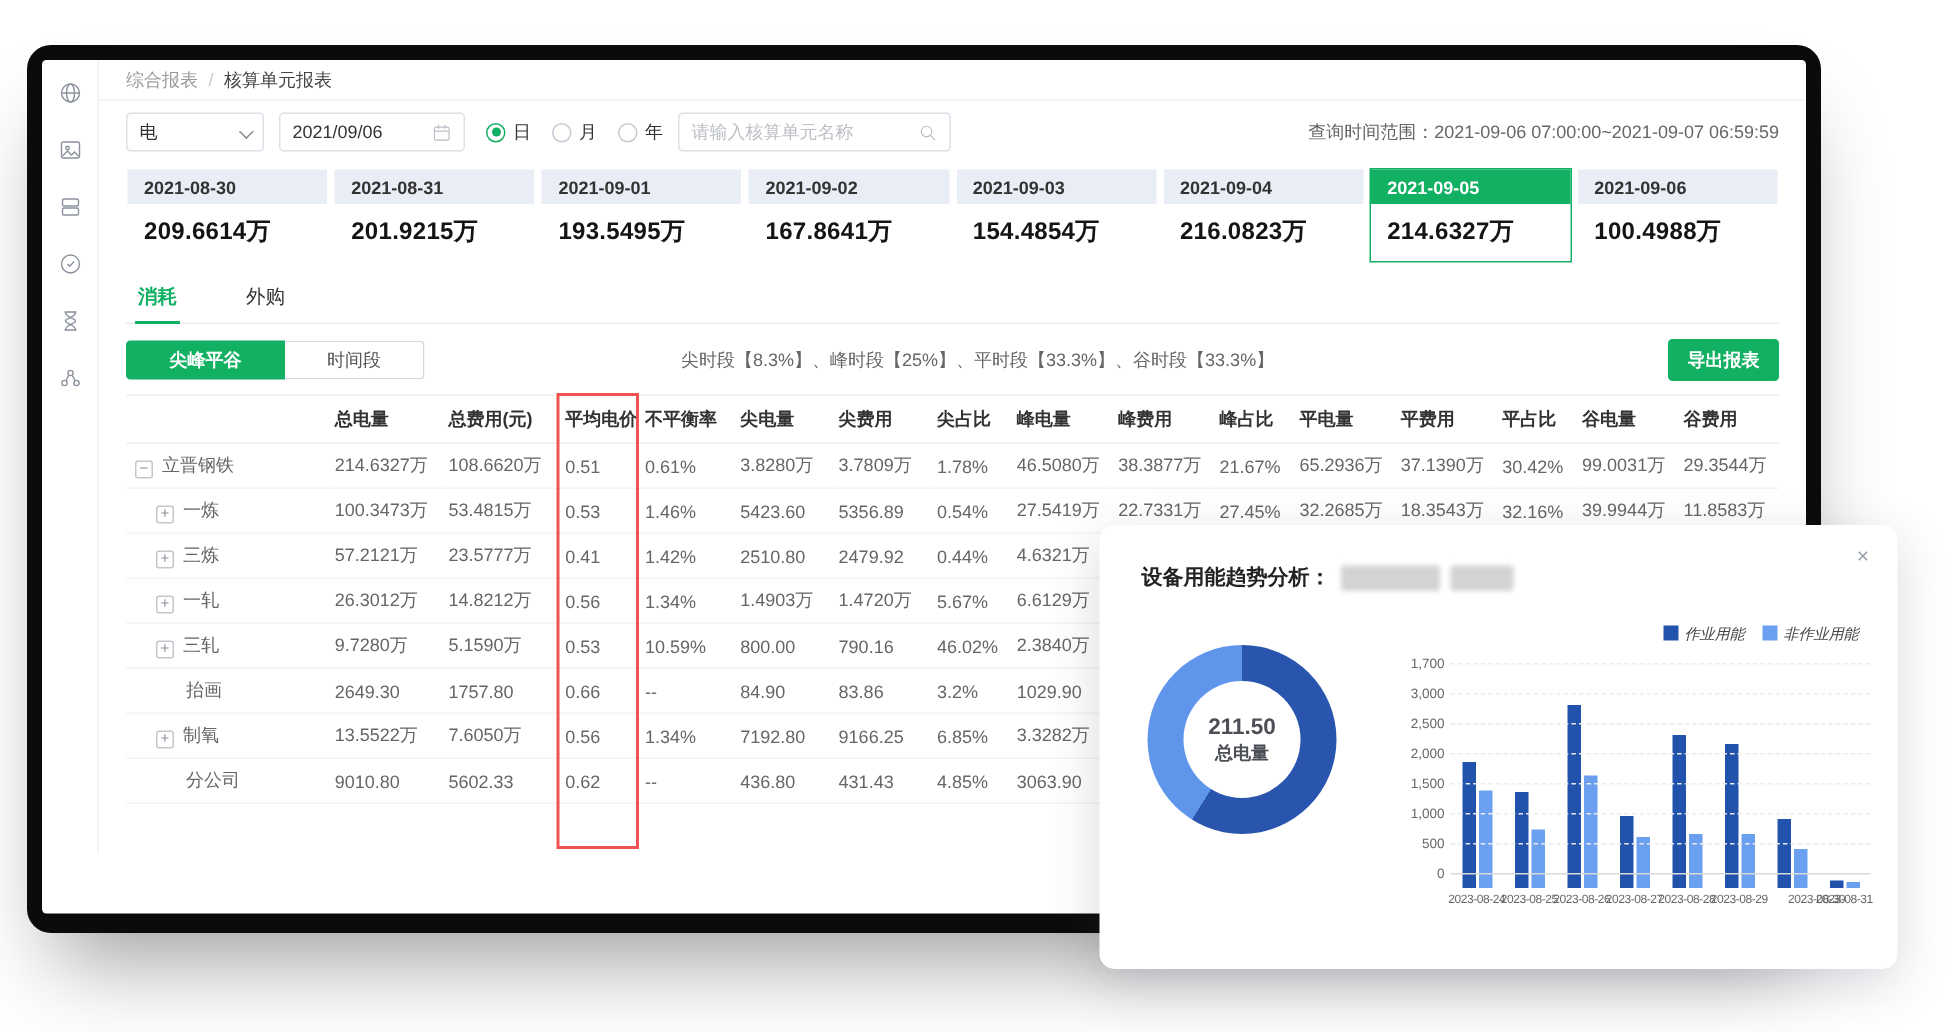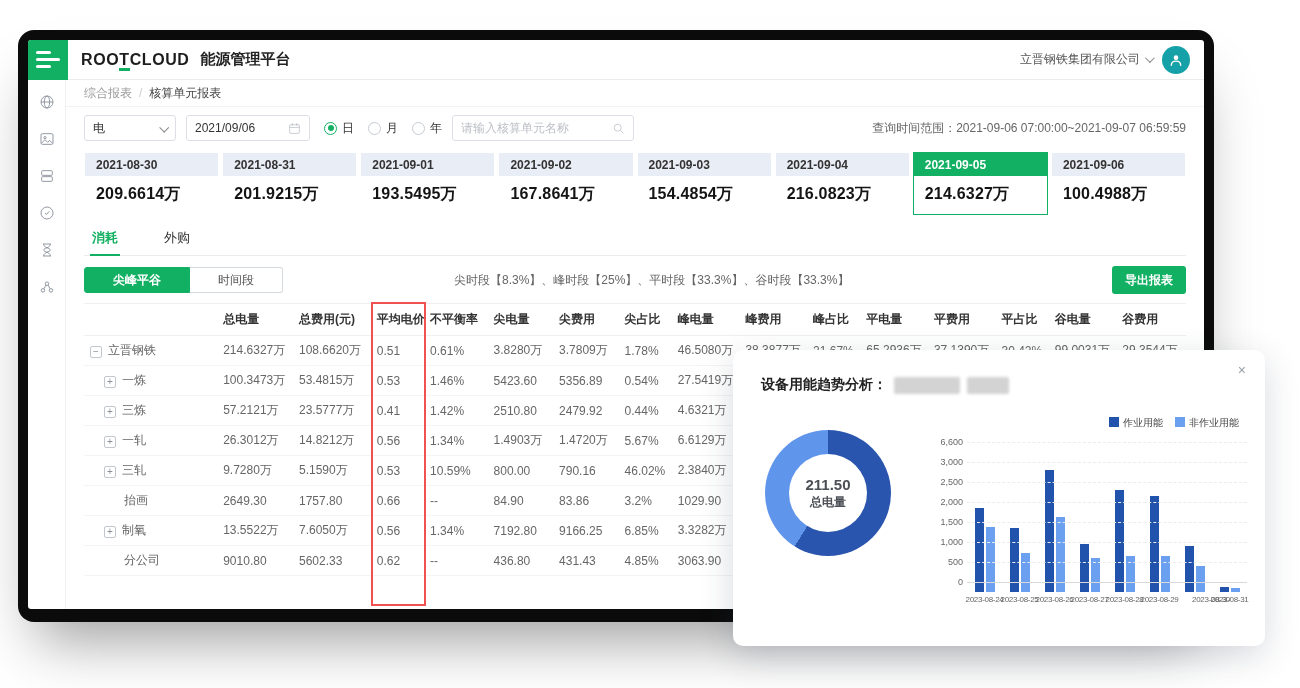--- a/index.html
+++ b/index.html
@@ -76,21 +76,21 @@
   tbody td { color:#666; padding:6px 4px; border-bottom:1px solid #f4f4f4; white-space:nowrap; overflow:hidden; }
   .expand-box { display:inline-block; width:12px; height:12px; border:1px solid #c2c6cd; border-radius:2px; color:#8a8f98; font-size:10px; line-height:10px; text-align:center; margin-right:6px; vertical-align:-1px; background:#fff; cursor:pointer; }
   .lv0 { padding-left:6px; } .lv1 { padding-left:20px; } .lv2 { padding-left:40px; }
   .red-box { position:absolute; border:2px solid #f15151; pointer-events:none; }
 
   
   .overlay { position:absolute; left:733px; top:350px; width:532px; height:296px; background:#fff; border-radius:10px; box-shadow:0 10px 34px rgba(40,50,70,0.18); z-index:20; }
   .overlay-close { position:absolute; right:19px; top:12px; font-size:14px; color:#9aa0a8; cursor:pointer; }
   .overlay-title { position:absolute; left:28px; top:26px; display:flex; align-items:center; gap:7px; font-size:14px; font-weight:700; color:#222; }
   .redact { height:17px; background:#d3d3d3; border-radius:2px; filter:blur(1.6px); }
-  .ov-legend { position:absolute; right:26px; top:66px; display:flex; gap:12px; align-items:center; font-size:10px; color:#444; }
+  .ov-legend { position:absolute; right:26px; top:66px; display:flex; gap:12px; align-items:center; font-size:10px; color:#444;font-style:italic; }
   .ov-legend .sw { width:10px; height:10px; display:inline-block; margin-right:4px; vertical-align:-1px; }
 
   .donut { position:absolute; left:32px; top:80px; width:126px; height:126px; border-radius:50%; }
   .donut-hole { position:absolute; left:24px; top:24px; width:78px; height:78px; border-radius:50%; background:#fff; display:flex; flex-direction:column; align-items:center; justify-content:center; gap:1px; }
   .donut-val { font-size:15px; color:#4c4f56; font-weight:600; }
   .donut-lab { font-size:12px; color:#4c4f56; font-weight:600; }
 
   .chart { position:absolute; left:198px; top:88px; width:316px; height:172px; font-size:9px; color:#666; }
   .ytick { position:absolute; right:calc(100% - 32px); transform:translateY(-50%); white-space:nowrap; }
   .gridline { position:absolute; left:36px; right:0; border-top:1px dashed #ececec; }
@@ -98,43 +98,20 @@
   .bar { position:absolute; bottom:0; width:9px; }
   .plot { position:absolute; left:36px; right:0; top:4px; bottom:18px; }
   .xlab { position:absolute; top:100%; margin-top:3px; transform:translateX(-50%); font-size:8px; letter-spacing:-0.3px; white-space:nowrap; color:#666; }
 </style>
 </head>
 <body>
 
 <div class="app-window">
   <div class="app-inner">
 
-    <div class="app-header">
-      <div class="logo-mark">
-          <i></i>
-          <i></i>
-          <i></i>
-        </div>
-      <div class="brand-text">
-        <span>ROO</span><span class="t-underline">T</span><span>CLOUD</span>
-      </div>
-      <div class="app-title">能源管理平台</div>
-      <div class="header-right">
-        <div class="company">
-          <span>立晋钢铁集团有限公司</span>
-            <i class="chev"></i>
-        </div>
-        <div class="avatar">
-          <svg width="14" height="14" viewBox="0 0 24 24">
-              <circle cx="12" cy="8" r="4" fill="#fff"></circle>
-              <path d="M4 21c0-4.4 3.6-7 8-7s8 2.6 8 7" fill="none" stroke="#fff" stroke-width="2.4" stroke-linecap="round"></path>
-            </svg>
-        </div>
-      </div>
-    </div>
 
     <div class="app-body">
 
       <div class="sidebar" id="sidebar">
           <div><svg viewBox="0 0 24 24">
               <circle cx="12" cy="12" r="9"></circle>
               <ellipse cx="12" cy="12" rx="4" ry="9"></ellipse>
               <path d="M3 12h18"></path>
             </svg></div>
           <div><svg viewBox="0 0 24 24">
@@ -487,21 +464,21 @@
         <div class="bar" style="left: 182.5px; height: 96px; background: rgb(34, 83, 172);"></div>
         <div class="bar" style="left: 193.5px; height: 36.4px; background: rgb(107, 160, 240);"></div>
         <div class="xlab" style="left: 192.5px;">2023-08-29</div>
         <div class="bar" style="left: 217.5px; height: 46px; background: rgb(34, 83, 172);"></div>
         <div class="bar" style="left: 228.5px; height: 26px; background: rgb(107, 160, 240);"></div>
         <div class="xlab" style="left: 244px;">2023-08-30</div>
         <div class="bar" style="left: 252.5px; height: 4.8px; background: rgb(34, 83, 172);"></div>
         <div class="bar" style="left: 263.5px; height: 3.6px; background: rgb(107, 160, 240);"></div>
         <div class="xlab" style="left: 262.5px;">2023-08-31</div>
       </div>
-  <div class="ytick" style="top: 4px;">6,600</div>
+  <div class="ytick" style="top: 4px;">1,700</div>
       <div class="gridline" style="top: 4px;"></div>
       <div class="ytick" style="top: 24px;">3,000</div>
       <div class="gridline" style="top: 24px;"></div>
       <div class="ytick" style="top: 44px;">2,500</div>
       <div class="gridline" style="top: 44px;"></div>
       <div class="ytick" style="top: 64px;">2,000</div>
       <div class="gridline" style="top: 64px;"></div>
       <div class="ytick" style="top: 84px;">1,500</div>
       <div class="gridline" style="top: 84px;"></div>
       <div class="ytick" style="top: 104px;">1,000</div>

